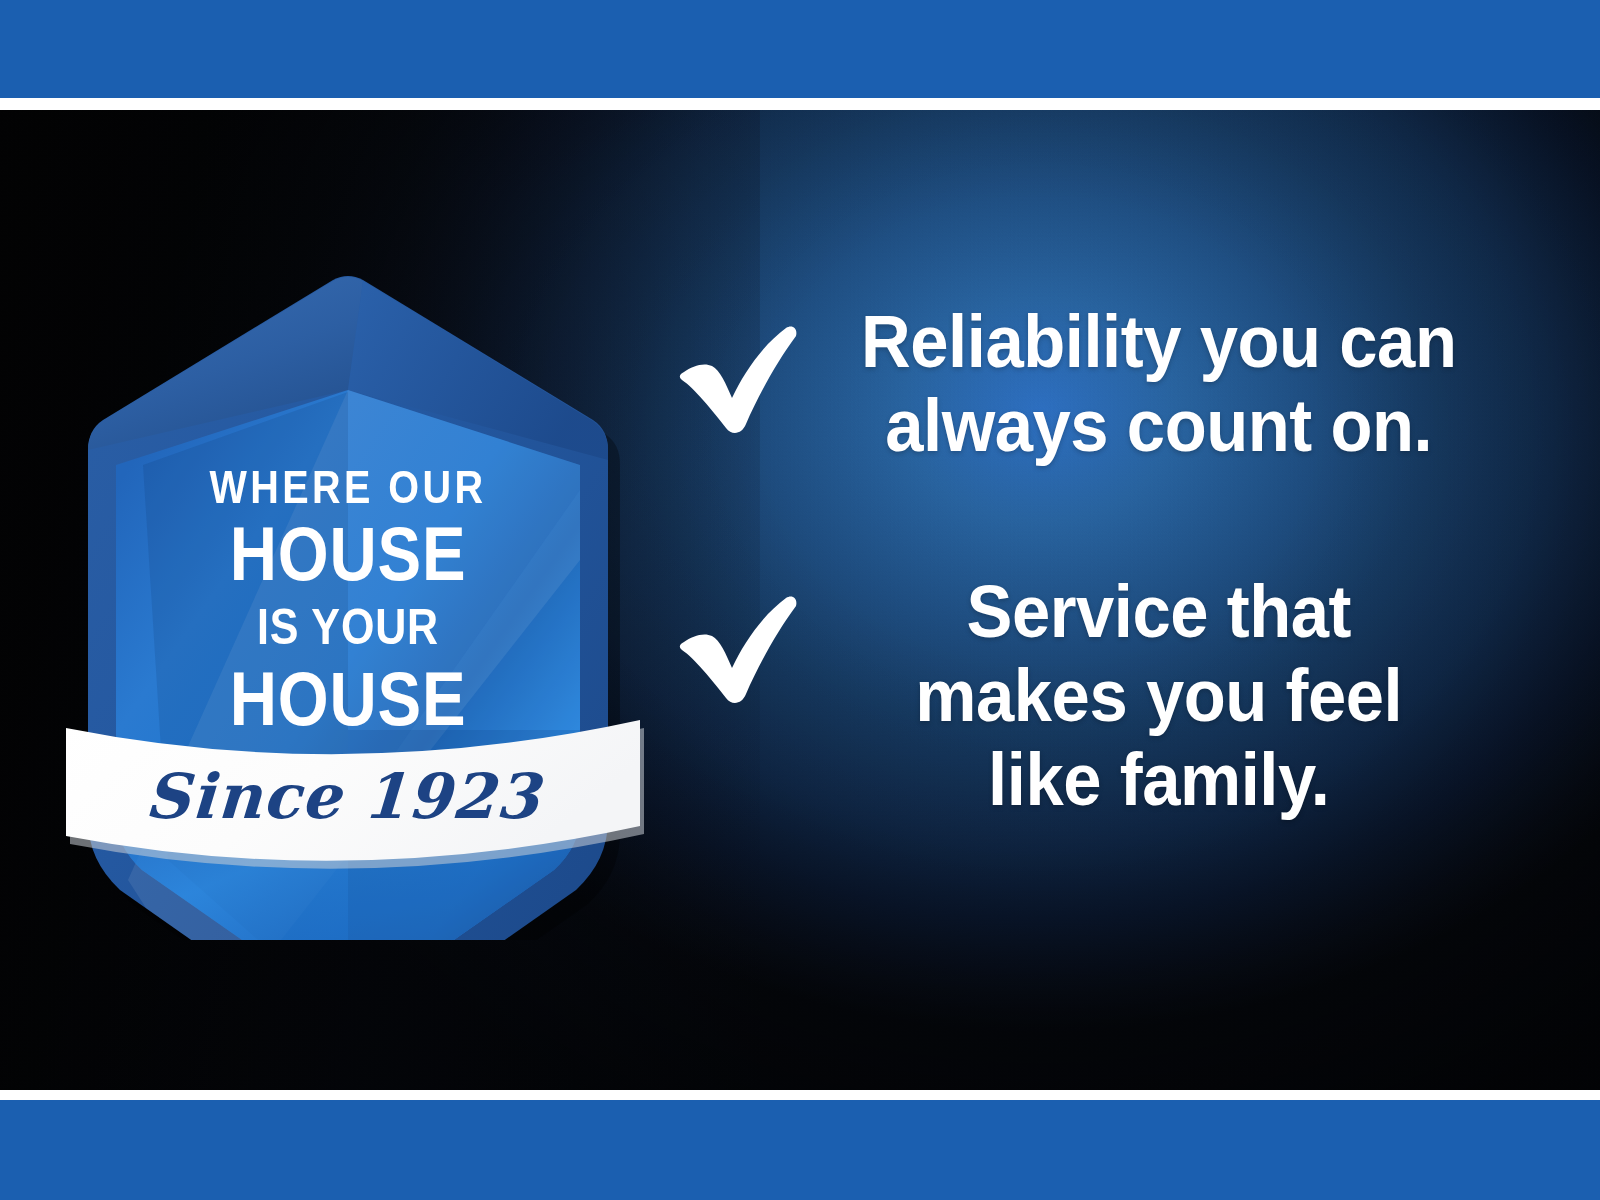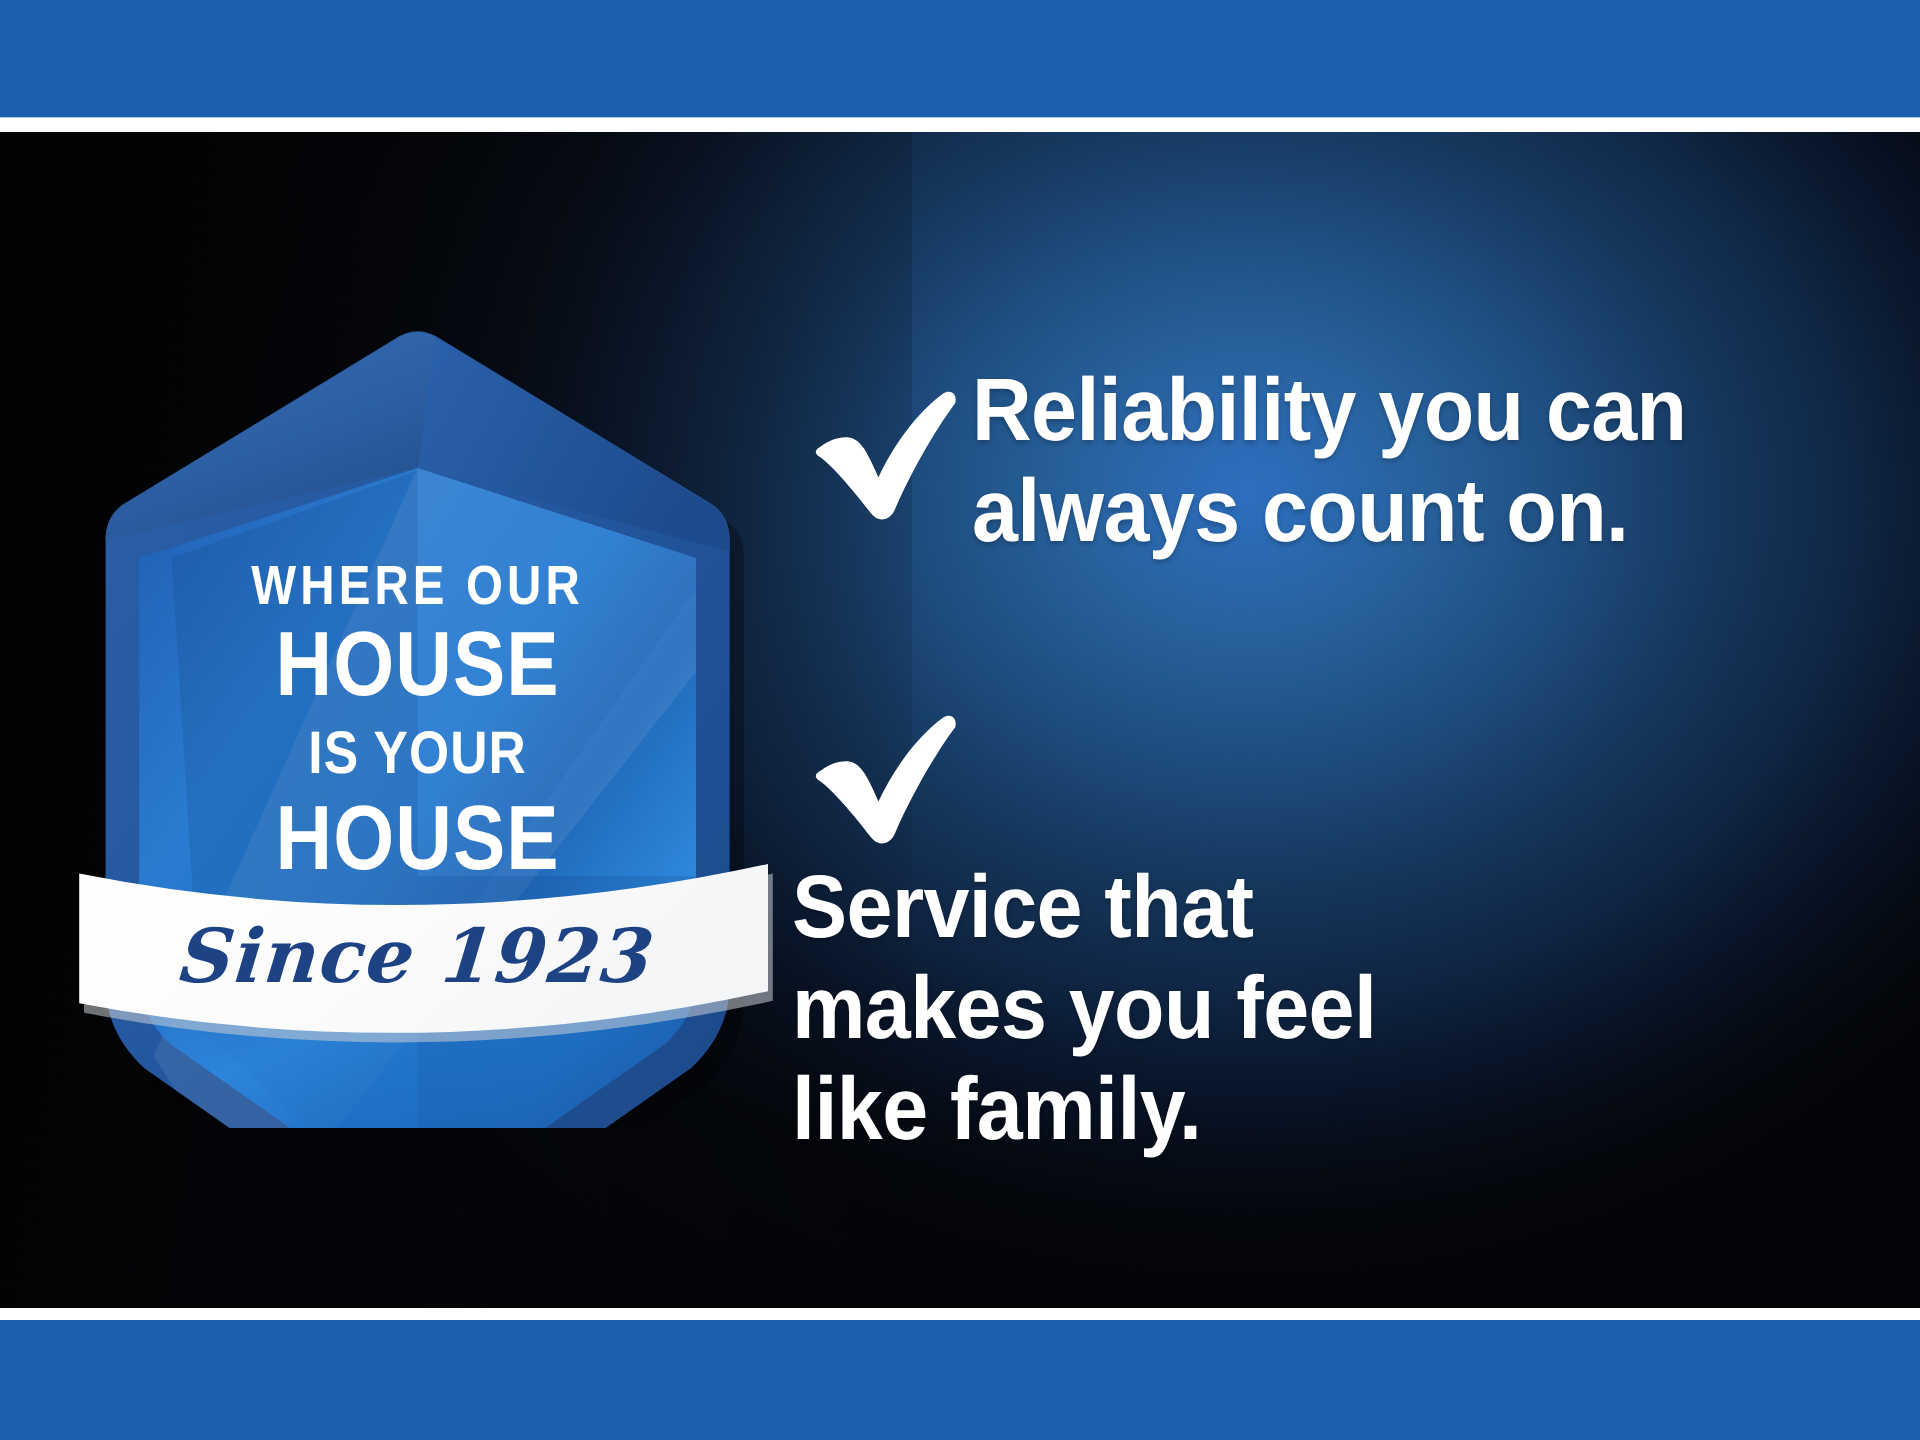--- a/index.html
+++ b/index.html
@@ -149,27 +149,28 @@
     white-space: nowrap;
     transform: skewX(-6deg);
   }
 
   
   .bullets {
     position: absolute;
     left: 660px;
     top: 190px;
     width: 900px;
+    text-align: center;
   }
   .bullet-row {
     position: relative;
     display: flex;
     align-items: flex-start;
   }
-  .bullet-row + .bullet-row { margin-top: 0px; flex-direction: column; }
+  .bullet-row + .bullet-row { margin-top: 0px; }
 
   .check-icon {
     flex: 0 0 auto;
     width: 150px;
     height: 130px;
     margin-top: 14px;
   }
   .check-icon svg { display: block; width: 150px; height: 130px; }
 
   .bullet-text {

